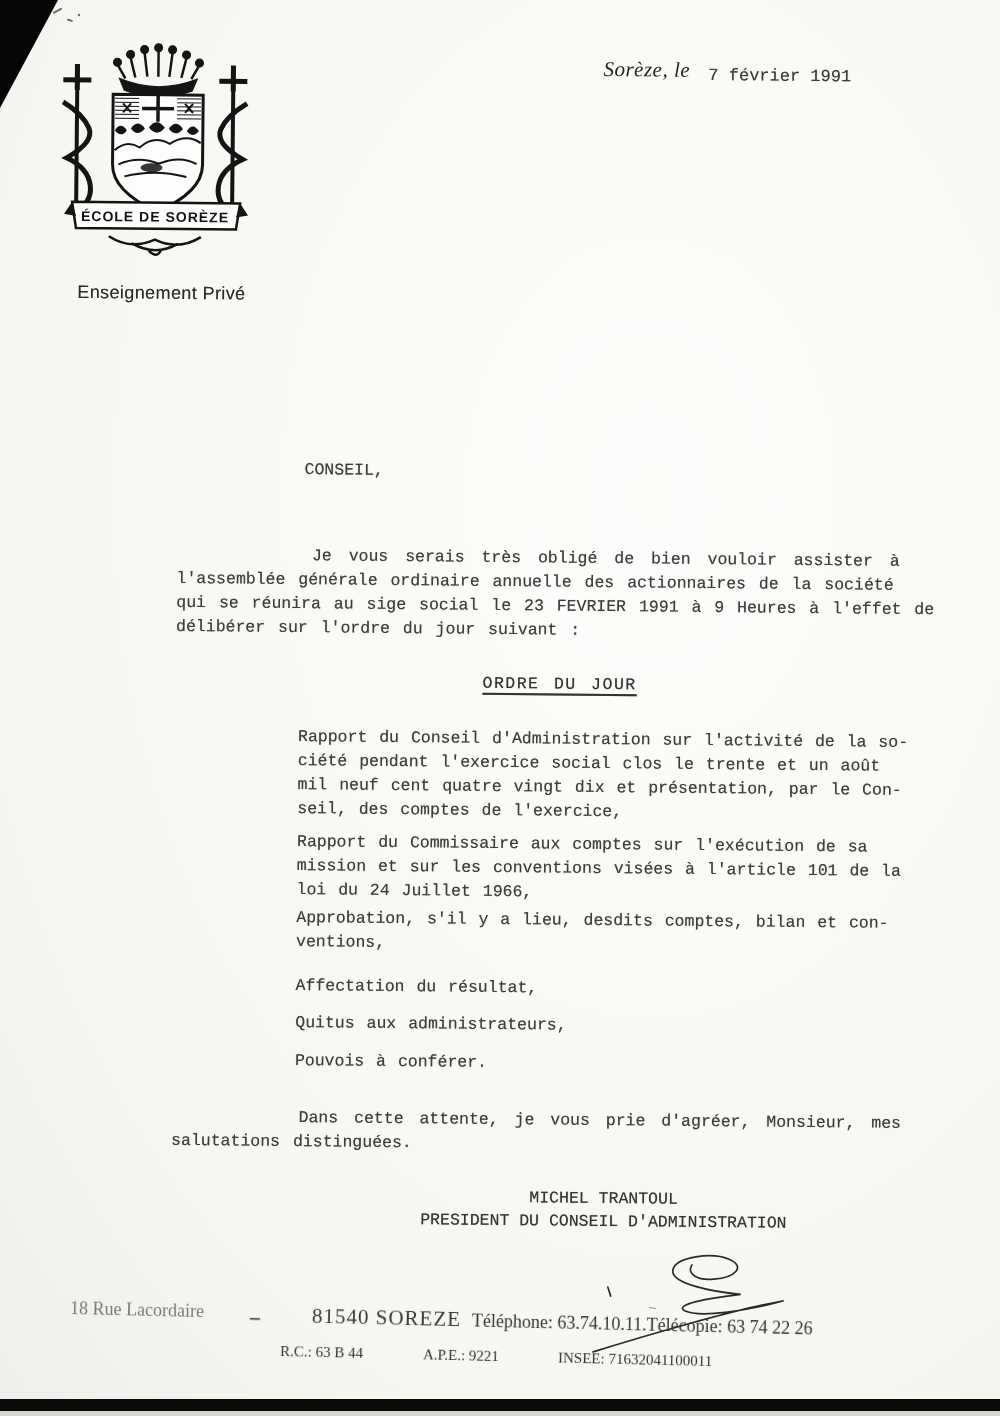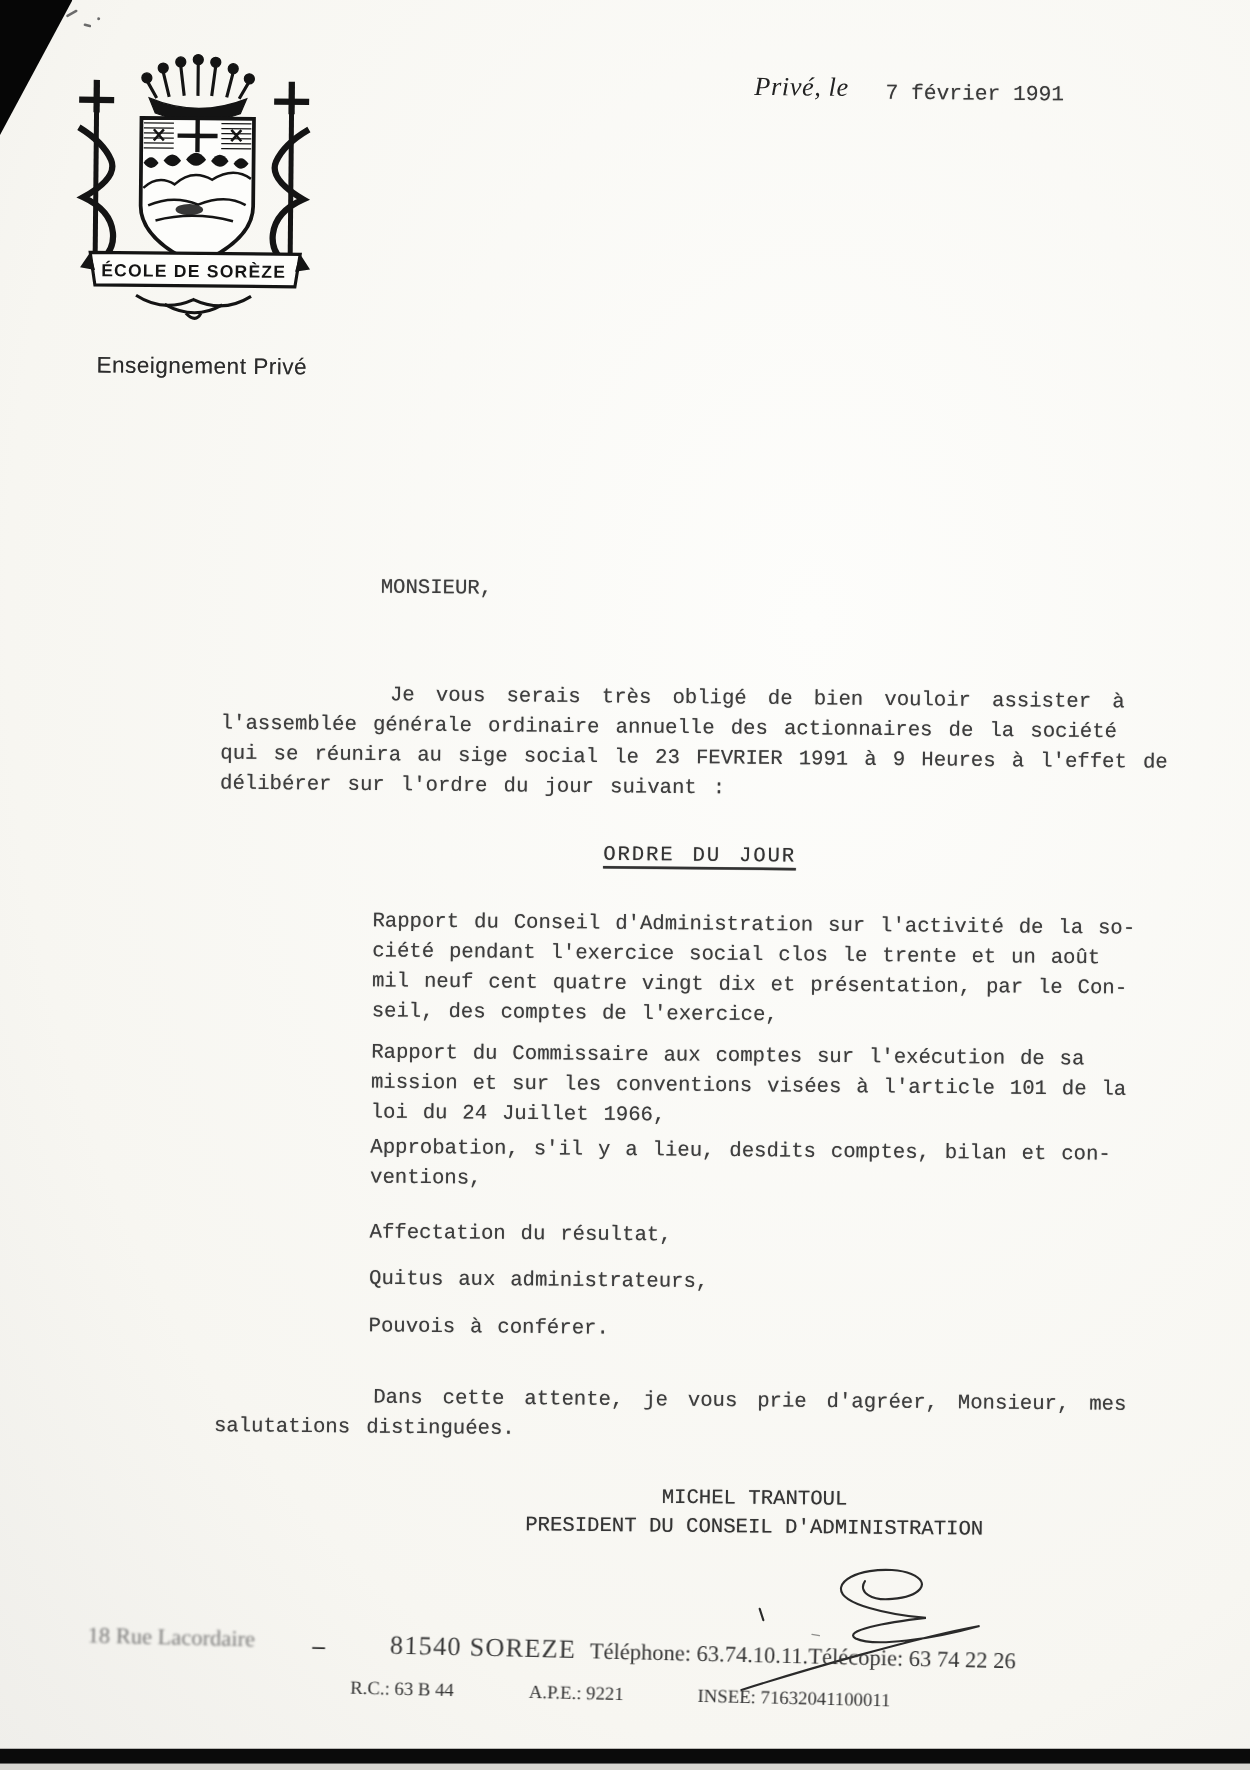--- a/index.html
+++ b/index.html
@@ -124,24 +124,24 @@
 
       <g stroke="#141414" stroke-width="2.5" fill="none">
         <path d="M55 196 q22 14 46 3 q24 11 46 -3"></path>
         <path d="M78 203 q24 13 46 0"></path>
         <path d="M95 210 q8 8 12 0"></path>
       </g>
     </svg>
 
     <div class="subtitle">Enseignement Privé</div>
 
-    <div class="place">Privé, le</div>
+    <div class="place">Sorèze, le</div>
     <div class="date" style="position:absolute;"><span>7 février 1991</span></div>
 
-    <div class="tw" style="left:303px;top:460px;">MONSIEUR,</div>
+    <div class="tw" style="left:303px;top:460px;">CONSEIL,</div>
 
     <div class="tw p1" style="left:176px;top:546px;">        Je vous serais très obligé de bien vouloir assister à
 l'assemblée générale ordinaire annuelle des actionnaires de la société
 qui se réunira au sige social le 23 FEVRIER 1991 à 9 Heures à l'effet de
 délibérer sur l'ordre du jour suivant :</div>
 
     <div class="tw agenda-title" style="left:483px;top:672px;">ORDRE DU JOUR</div>
 
     <div class="tw agenda-item" style="left:299px;top:727px;">Rapport du Conseil d'Administration sur l'activité de la so-
 ciété pendant l'exercice social clos le trente et un août

